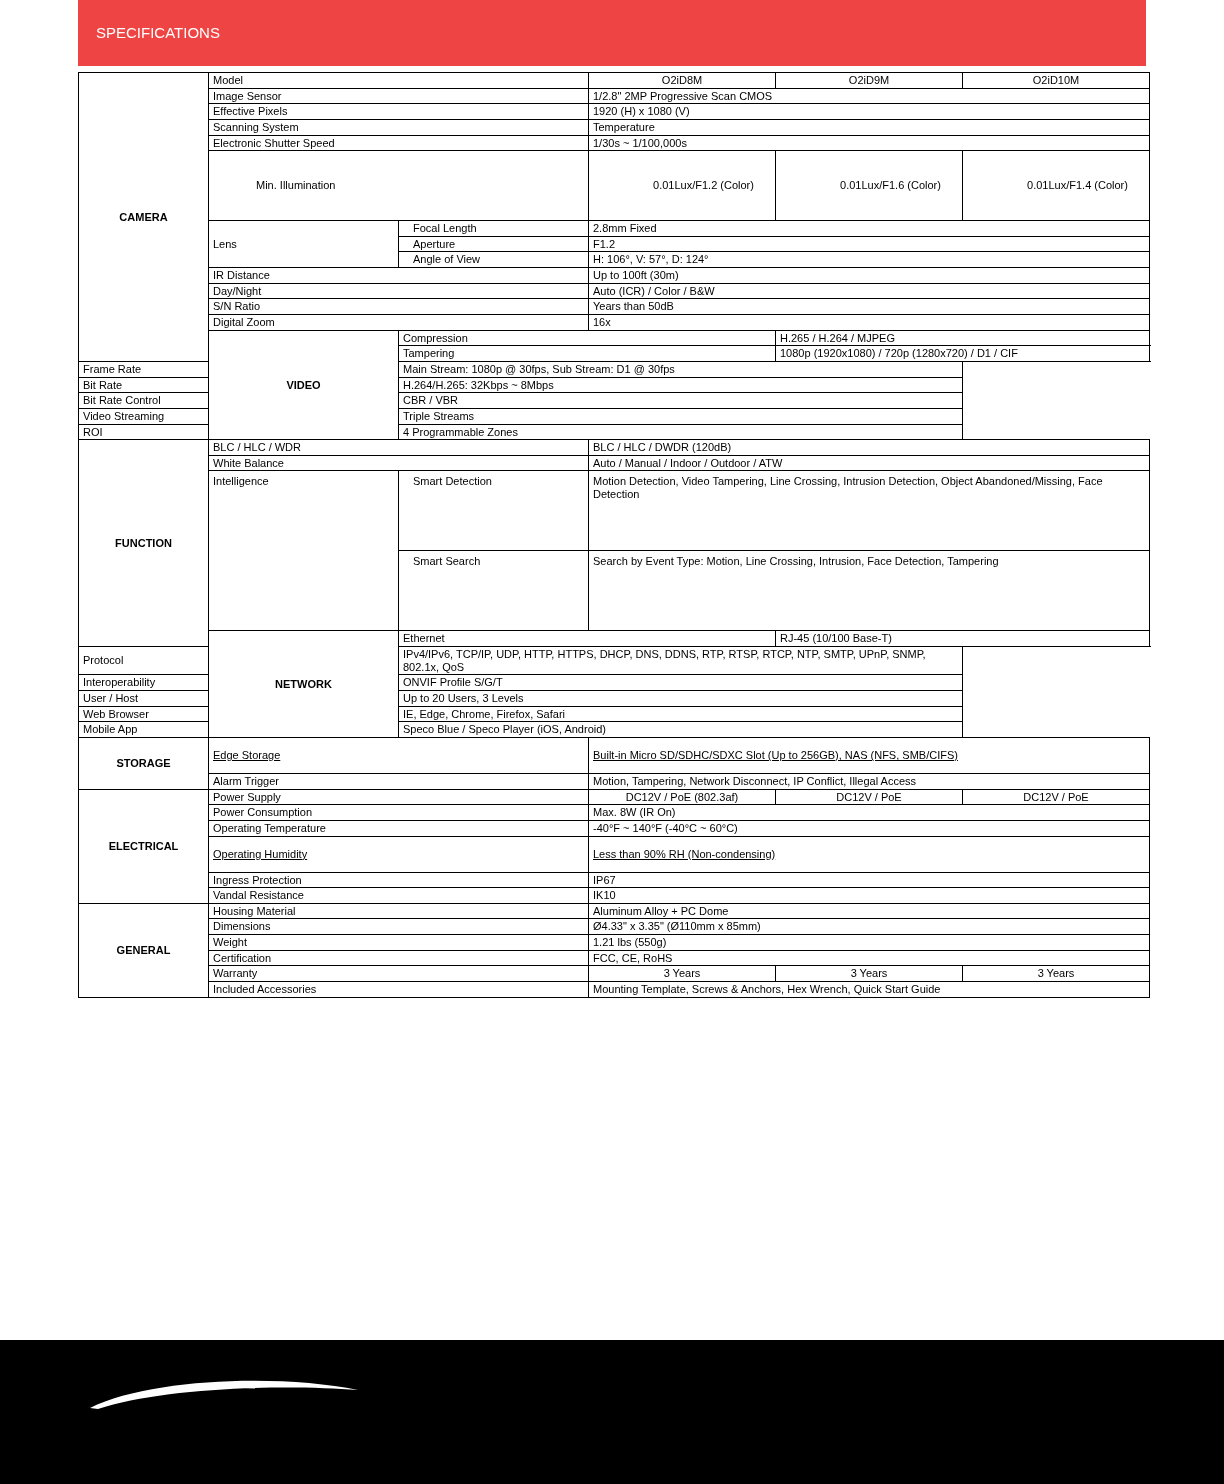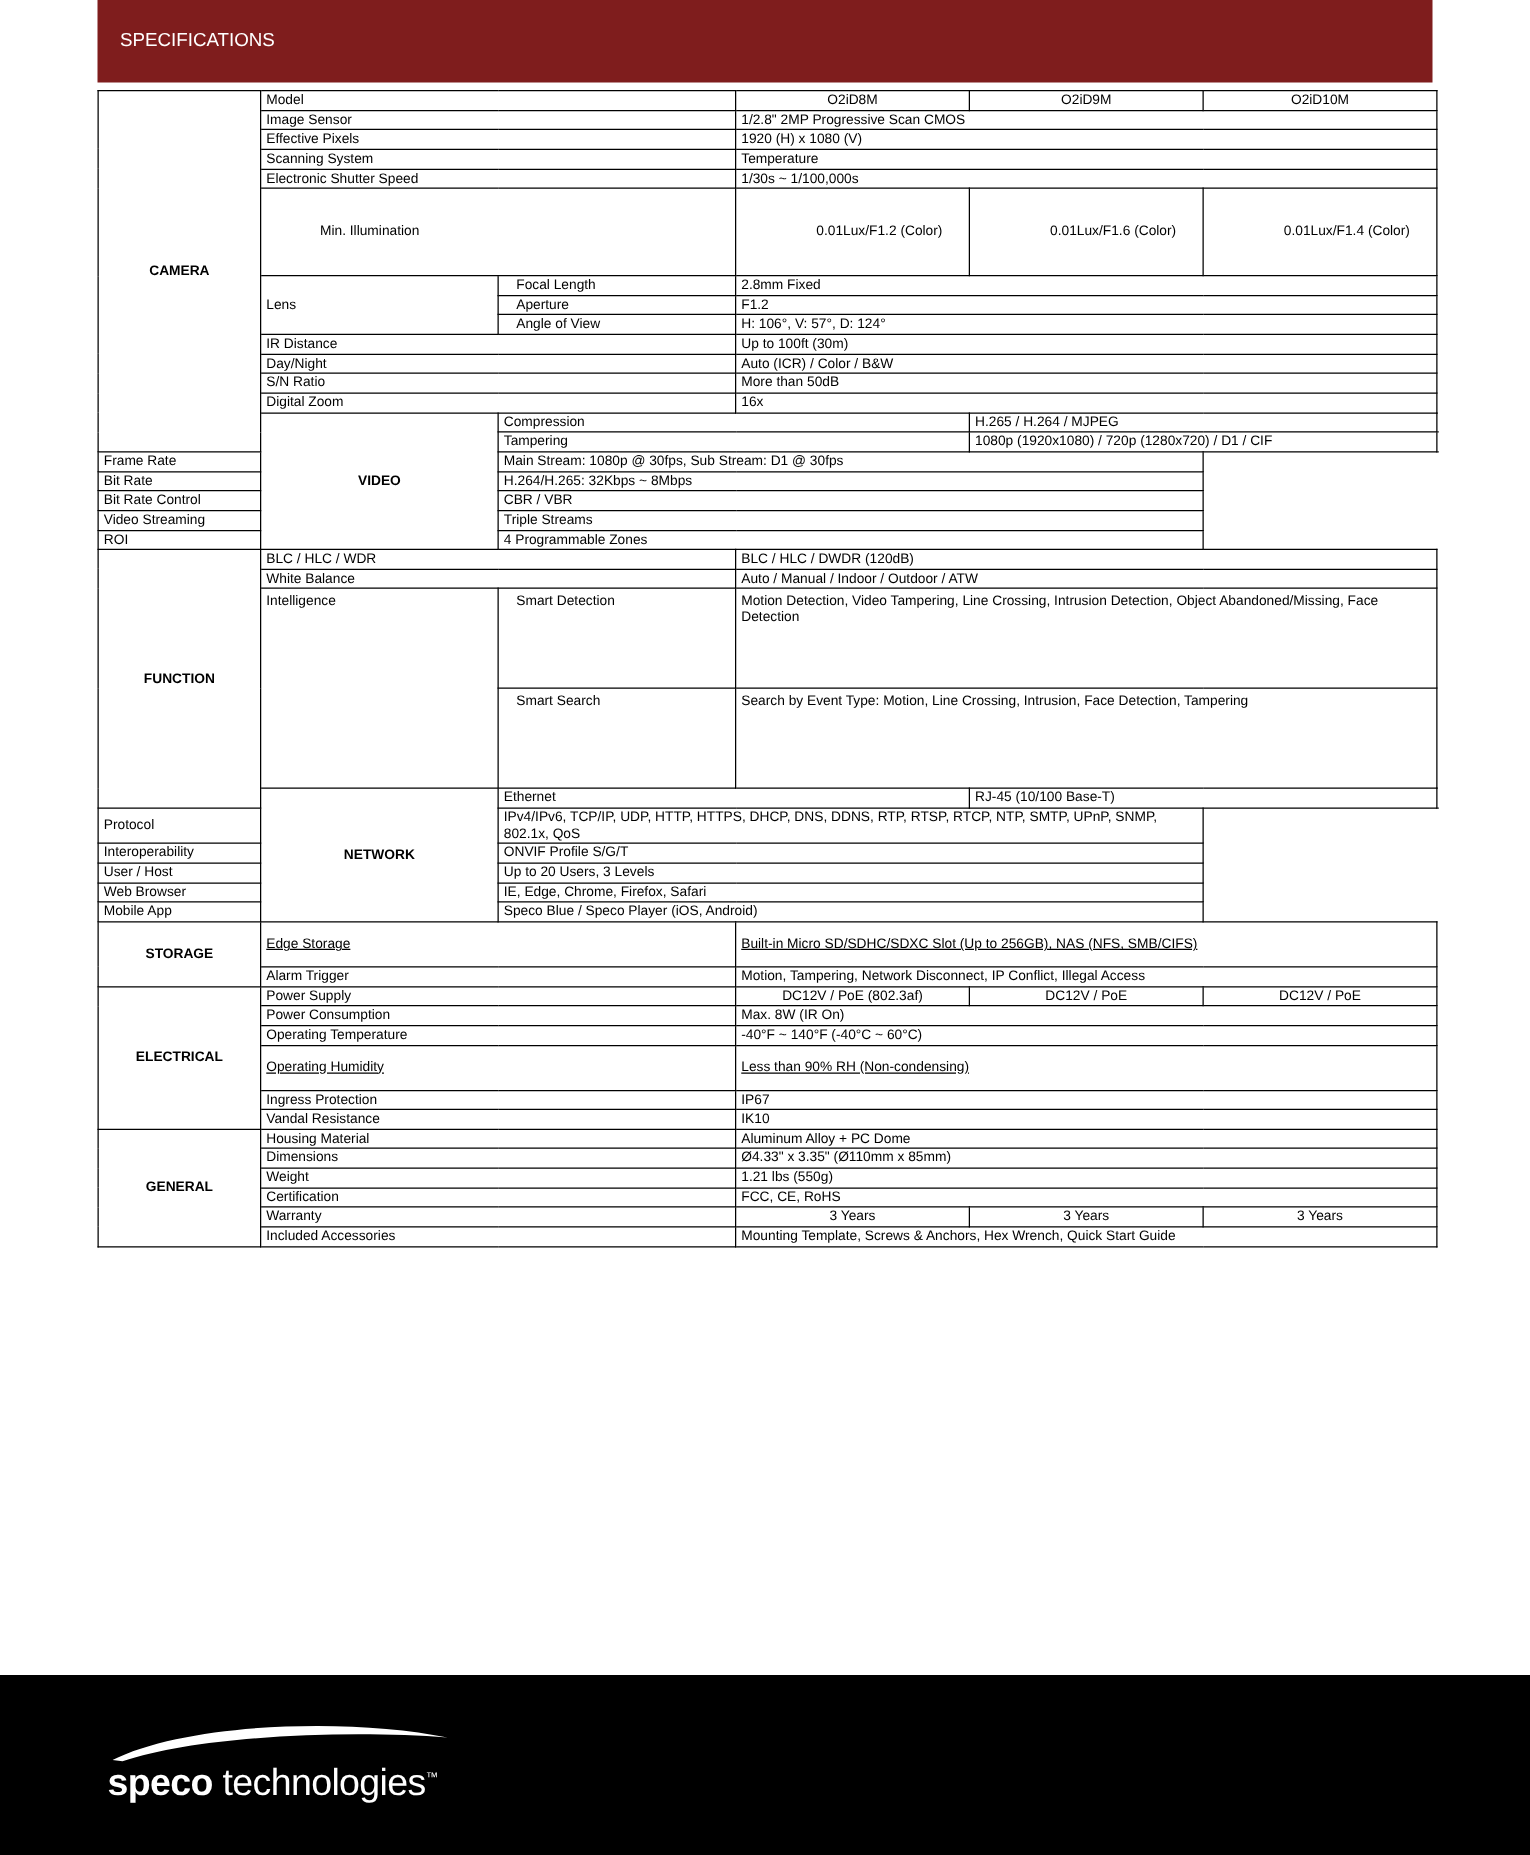--- a/index.html
+++ b/index.html
@@ -16,21 +16,21 @@
     overflow: hidden;
   }
 
   
   .top-banner {
     position: absolute;
     left: 78px;
     top: 0px;
     width: 1068px;
     height: 66px;
-    background: #7f1d1d;
+    background: #ef4444;
   }
   .top-banner .banner-text {
     color: #ffffff;
     font-size: 15px;
     line-height: 66px;
     padding-left: 18px;
     white-space: nowrap;
   }
 
   
@@ -194,21 +194,21 @@
       <tr>
         <td class="lbl" colspan="2">IR Distance</td>
         <td class="val" colspan="3">Up to 100ft (30m)</td>
       </tr>
       <tr>
         <td class="lbl" colspan="2">Day/Night</td>
         <td class="val" colspan="3">Auto (ICR) / Color / B&amp;W</td>
       </tr>
       <tr>
         <td class="lbl" colspan="2">S/N Ratio</td>
-        <td class="val" colspan="3">More than 50dB</td>
+        <td class="val" colspan="3">Years than 50dB</td>
       </tr>
       <tr>
         <td class="lbl" colspan="2">Digital Zoom</td>
         <td class="val" colspan="3">16x</td>
       </tr>
       <tr>
         <td class="cat" rowspan="7">VIDEO</td>
         <td class="lbl" colspan="2">Compression</td>
         <td class="val" colspan="3">H.265 / H.264 / MJPEG</td>
       </tr>
@@ -343,16 +343,13 @@
         <td class="val" colspan="3">Mounting Template, Screws &amp; Anchors, Hex Wrench, Quick Start Guide</td>
       </tr>
     </tbody>
 </table>
 
 <div class="bottom-bar"></div>
 <div class="logo-wrap">
   <svg class="logo-swoosh" viewBox="0 0 270 30">
     <path d="M0 28 C 60 -2, 190 -6, 268 10 C 190 4, 70 8, 8 29 Z" fill="#ffffff"></path>
   </svg>
-  <div class="logo-text">
-    <span class="bold">speco</span><span> technologies</span><span class="logo-tm">™</span>
-  </div>
 </div>
 
 </body></html>

